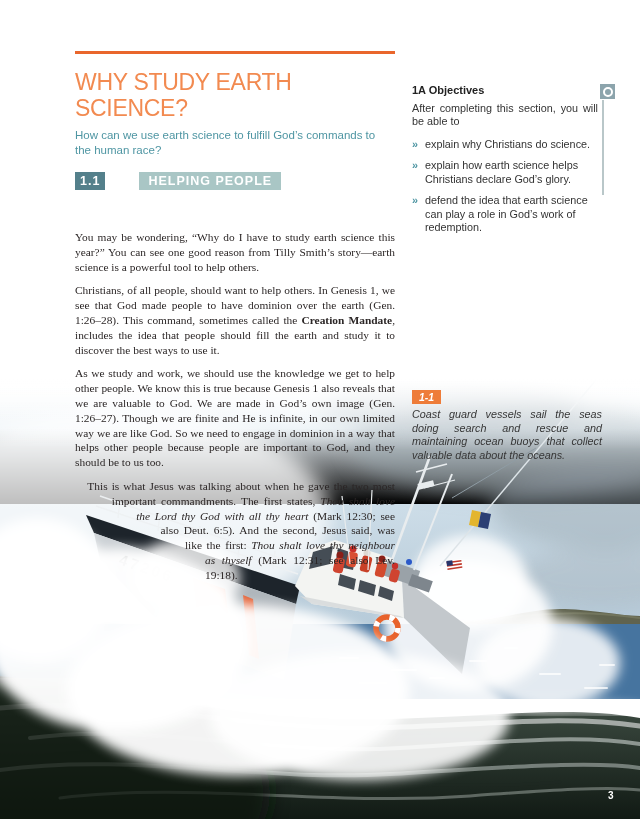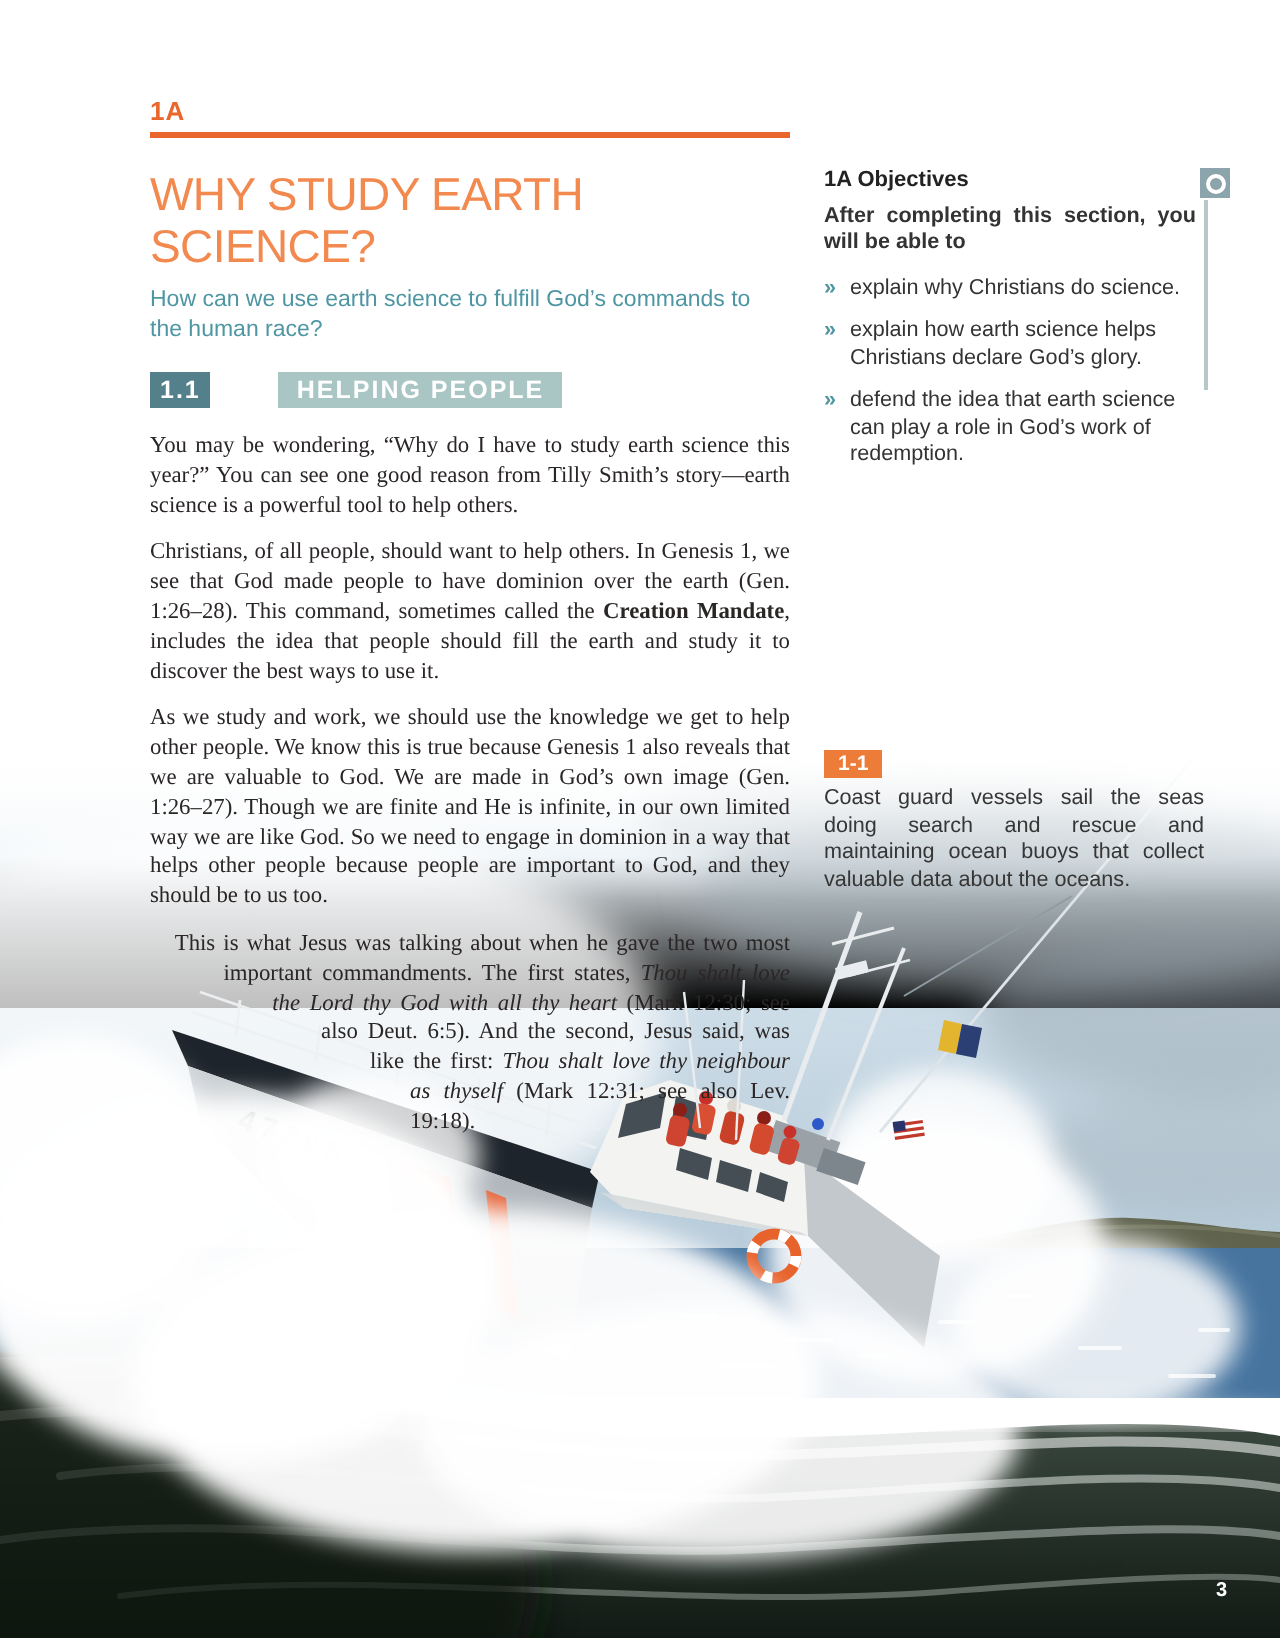--- a/index.html
+++ b/index.html
@@ -9,39 +9,39 @@
   .photo{position:absolute;left:0;top:378px;width:640px;height:441px;z-index:1;}
   
   .main{position:absolute;left:75px;top:48px;width:320px;z-index:3;}
   .unit-label{font-size:13px;font-weight:700;color:#e9662c;letter-spacing:.5px;}
   .unit-rule{height:3px;background:#e9662c;margin:3px 0 15px 0;}
   .page-title{font-size:23px;font-weight:400;color:#f28a50;letter-spacing:-.3px;margin:0 0 7px 0;line-height:26px;}
   .subtitle{font-size:11.5px;color:#4f96a3;line-height:15px;margin:0 12px 13px 0;width:305px;}
   .sec-head{display:inline-flex;align-items:stretch;margin:0 0 12px 0;font-weight:700;font-size:12.5px;letter-spacing:1px;color:#fff;gap:32px;}
   .sec-num{background:#54808b;padding:2px 5px;}
   .sec-title{background:#a9c6c5;padding:2px 9px;margin-left:2px;}
-  .body-copy{font-family:"Liberation Serif",serif;font-size:11.4px;line-height:14.8px;color:#2b2626;}
+  .body-copy{font-family:"Liberation Serif",serif;font-size:11.4px;line-height:14.8px;color:#2b2626;margin-top:28px;}
   .body-copy p{margin:0 0 9px 0;text-align:justify;}
   .b{font-weight:700;}
   .i{font-style:italic;}
   .wrapshape{float:left;width:130px;height:92px;
              shape-outside:polygon(0 16%, 2% 16%, 100% 100%, 0 100%);shape-margin:5px;}
   
   .sidebar{position:absolute;left:412px;top:84px;width:186px;z-index:3;font-size:10.8px;color:#333;line-height:13.5px;}
   .sb-title{font-weight:700;font-size:11px;margin:0 0 4px 0;color:#222;}
-  .sb-intro{margin:0 0 9px 0;text-align:justify;font-weight:bold;}
+  .sb-intro{margin:0 0 9px 0;text-align:justify;}
   .sb-list{list-style:none;margin:0;padding:0;}
   .sb-list li{position:relative;padding-left:13px;margin-bottom:8px;}
   .sb-marker{position:absolute;left:0;top:0;color:#4f96a3;font-weight:700;}
   .obj-badge{position:absolute;left:600px;top:84px;width:15px;height:15px;background:#8ca4ac;z-index:3;
              display:flex;align-items:center;justify-content:center;}
   .obj-badge span{display:block;width:6px;height:6px;border:2px solid #fff;border-radius:50%;}
   .obj-line{position:absolute;left:602px;top:100px;width:2px;height:95px;background:#b9c7c9;z-index:3;}
   
-  .figure{position:absolute;left:412px;top:372px;width:190px;z-index:3;}
+  .figure{position:absolute;left:412px;top:387px;width:190px;z-index:3;font-style:italic;}
   .fig-label{display:inline-block;background:#ee7c39;color:#fff;font-weight:700;font-size:10.5px;
              padding:1px 7px;margin-bottom:4px;}
   .fig-caption{font-size:10.8px;line-height:13.5px;color:#363636;text-align:justify;margin:0;}
   
   .pagenum{position:absolute;left:608px;top:790px;color:#fff;font-weight:700;font-size:10px;z-index:4;}
 </style>
 </head>
 <body>
 
 <div class="page">
@@ -232,21 +232,20 @@
       <ellipse cx="118" cy="262" rx="132" ry="92" opacity="0.97"></ellipse>
       <ellipse cx="238" cy="312" rx="172" ry="86" opacity="0.95"></ellipse>
       <ellipse cx="360" cy="338" rx="150" ry="64" opacity="0.9"></ellipse>
       <ellipse cx="185" cy="200" rx="55" ry="40" opacity="0.8"></ellipse>
     </g>
 
     <rect x="0" y="0" width="640" height="72" fill="url(#fade)"></rect>
   </svg>
 
   <div class="main">
-    <div class="unit-label">1A</div>
     <div class="unit-rule"></div>
     <h1 class="page-title">WHY STUDY EARTH SCIENCE?</h1>
     <p class="subtitle">How can we use earth science to fulfill God’s commands to the human race?</p>
 
     <div class="sec-head">
       <span class="sec-num">1.1</span>
       <span class="sec-title">HELPING PEOPLE</span>
     </div>
 
     <div class="body-copy">

